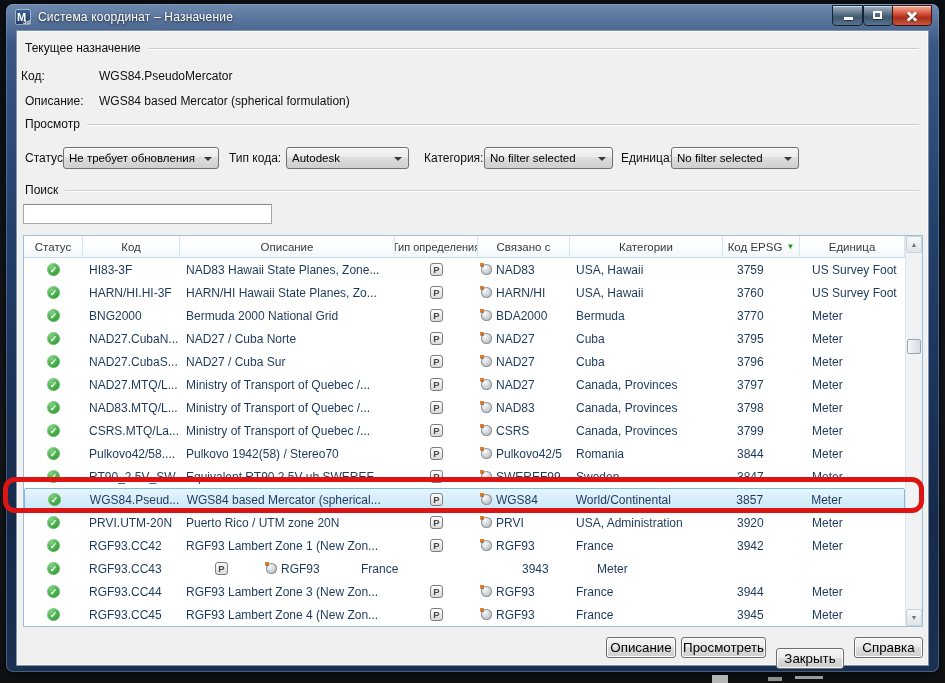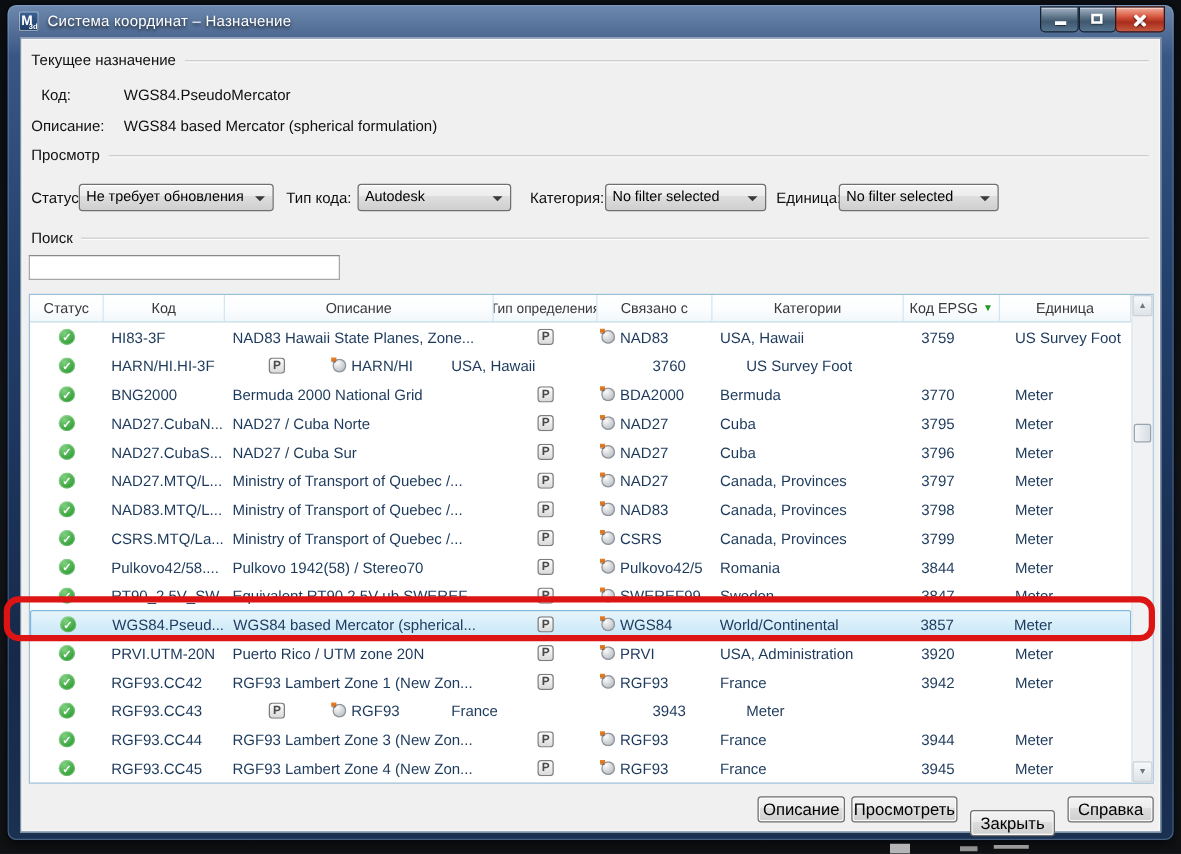--- a/index.html
+++ b/index.html
@@ -103,21 +103,21 @@
         <div class="glyph-x1"></div>
         <div class="glyph-x2"></div>
       </div>
 
     <div class="client">
 
       <div class="group" style="top:10px;">
         <span>Текущее назначение</span>
         <div class="line"></div>
       </div>
-      <span class="lbl" style="left:16px;top:38px;text-align:right;">Код:</span>
+      <span class="lbl" style="left:4px;top:38px;text-align:right;">Код:</span>
       <span class="val" style="left:82px;top:38px;">WGS84.PseudoMercator</span>
       <span class="lbl" style="left:8px;top:63px;">Описание:</span>
       <span class="val" style="left:82px;top:63px;">WGS84 based Mercator (spherical formulation)</span>
 
       <div class="group" style="top:86px;">
         <span>Просмотр</span>
         <div class="line"></div>
       </div>
       <span class="flabel" style="left:8px;">Статус:</span>
       <div class="combo" style="left:46px;width:156px;">
@@ -193,20 +193,21 @@
                 </div>
                 <div class="tc tc-category" style="width: 153px;">USA, Hawaii</div>
                 <div class="tc tc-epsg" style="width: 77px;">3759</div>
                 <div class="tc tc-unit" style="width: 105px;">US Survey Foot</div>
               </div>
               <div class="trow">
                 <div class="tc tc-status" style="width: 59px;">
                   <div class="okicon">✓</div>
                 </div>
                 <div class="tc tc-code" style="width: 97px;">HARN/HI.HI-3F</div>
+                <div class="tc tc-description" style="width: 215px;">HARN/HI Hawaii State Planes, Zo...</div>
                 <div class="tc tc-def_type" style="width: 83px;">
                   <div class="pbadge">P</div>
                 </div>
                 <div class="tc tc-related" style="width: 92px;">
                   <div class="globe">
                     <div class="pin"></div>
                   </div>
                   <span>HARN/HI</span>
                 </div>
                 <div class="tc tc-category" style="width: 153px;">USA, Hawaii</div>

